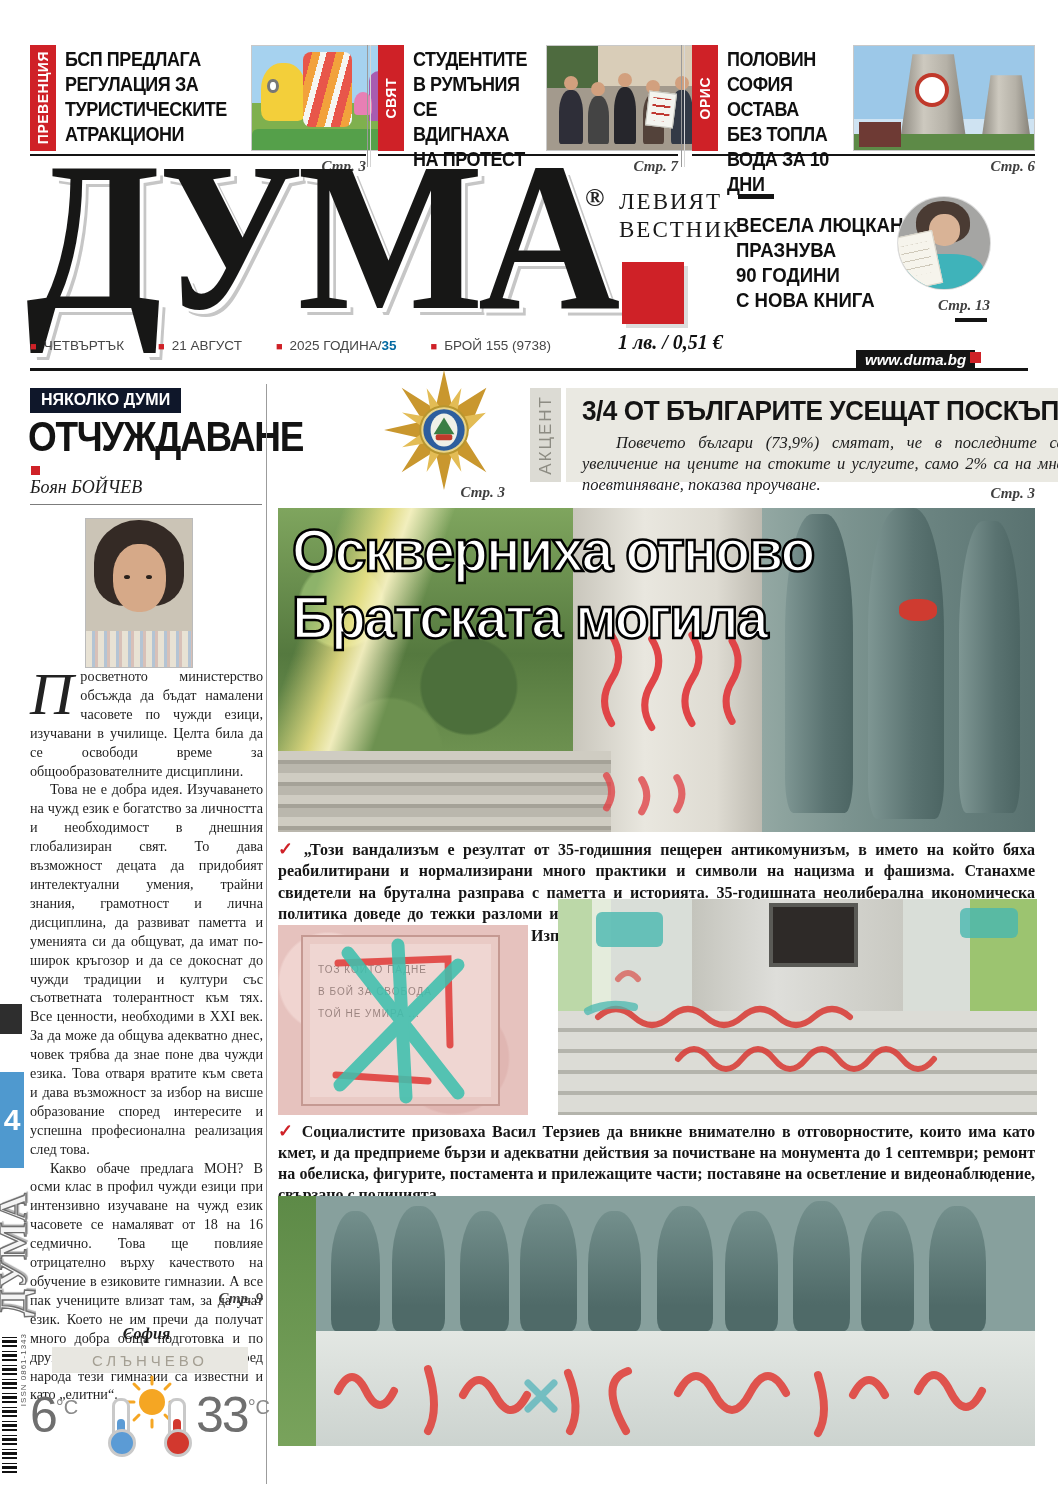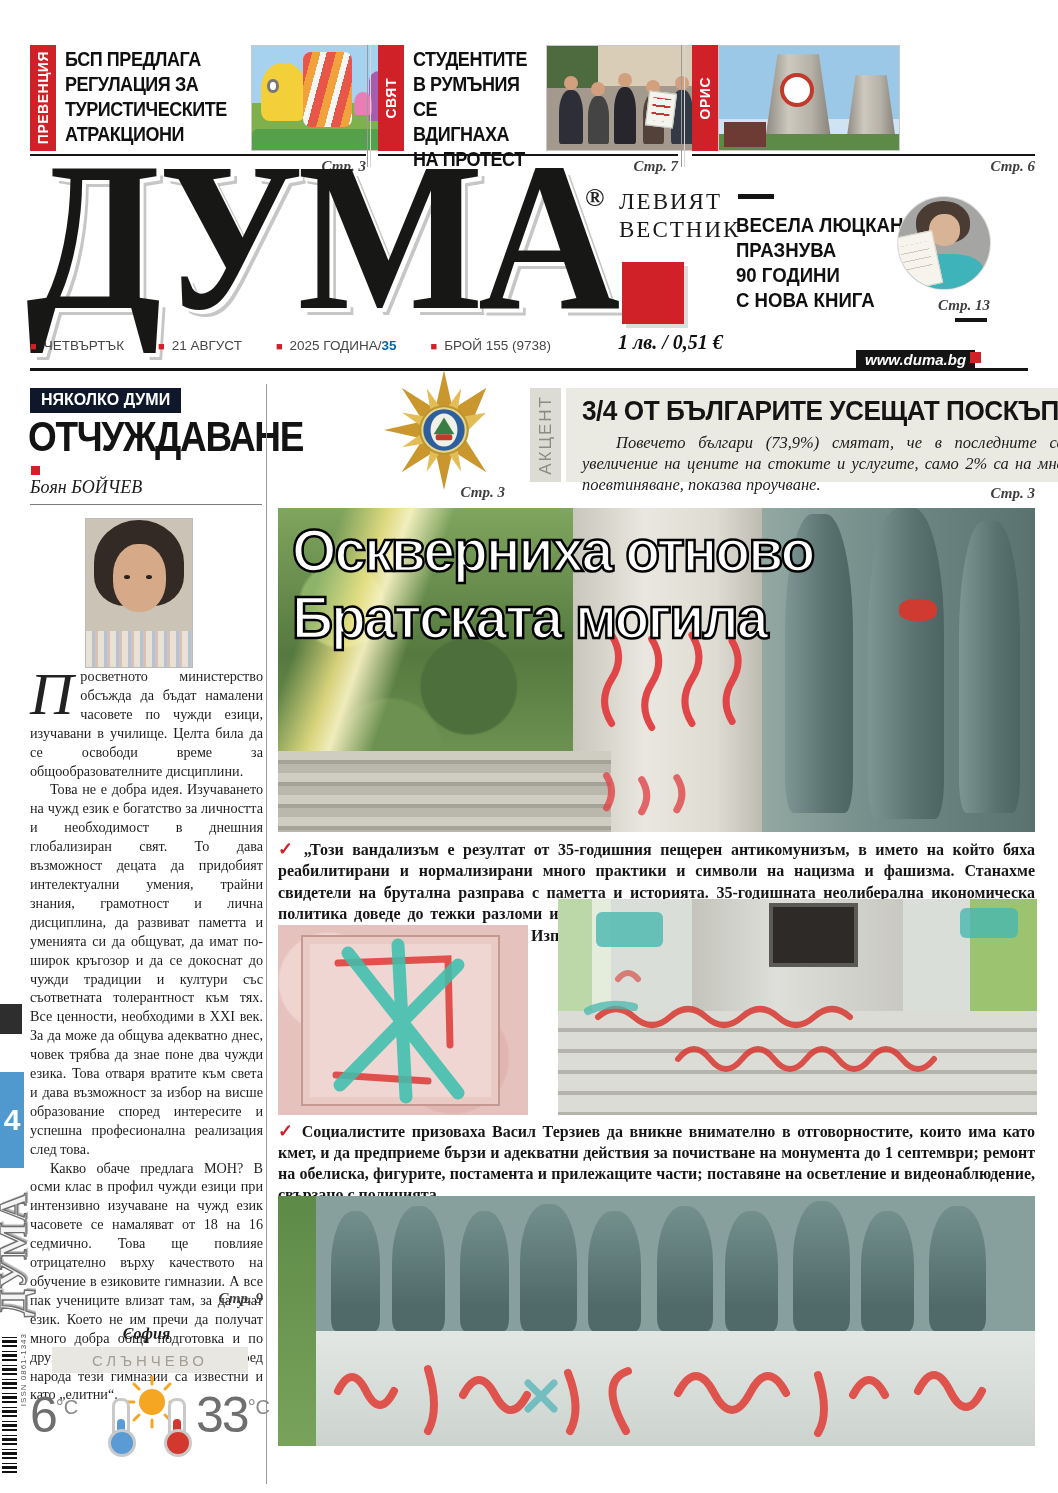--- a/index.html
+++ b/index.html
@@ -264,20 +264,23 @@
   </div>
 
   <div class="vsep" style="left:681px;"></div>
   <div class="vsep2" style="left:684px;"></div>
 
   <div class="teaser" style="left:692px;width:343px;">
     <div class="teaser-inner">
       <div class="teaser-labelbar">
         <span>ОРИС</span>
       </div>
+      <div class="teaser-title">
+        <span>ПОЛОВИН СОФИЯ ОСТАВА БЕЗ ТОПЛА ВОДА ЗА 10 ДНИ</span>
+      </div>
       <div class="teaser-photo t3-art" style="width:180px;">
         <div class="tower" style="left:26%;bottom:14%;width:36%;height:78%;"></div>
         <div class="tower" style="right:2%;bottom:12%;width:27%;height:60%;"></div>
         <div class="t3-logo" style="left:34%;top:26%;"></div>
         <div class="t3-green"></div>
         <div class="t3-kiosk"></div>
       </div>
     </div>
     <div class="teaser-rule"></div>
     <div class="teaser-page pref">Стр. 6</div>
@@ -420,20 +423,25 @@
     <div>Оскверниха отново</div>
     <div>Братската могила</div>
   </div>
 
   <div class="bodypar" style="top:839px;">
     <p><span class="check">✓</span><span>„Този вандализъм е резултат от 35-годишния пещерен антикомунизъм, в името на който бяха реабилитирани и нормализирани много практики и символи на нацизма и фашизма. Станахме свидетели на брутална разправа с паметта и историята. 35-годишната неолиберална икономическа политика доведе до тежки разломи и неравенства в българското общество и маргинализира големи социални групи“, заяви в позиция Изпълнителното бюро на Градския съвет на БСП в София.</span></p>
   </div>
 
   <div class="photoA">
     <div class="pa-plaque"></div>
+    <div class="pa-lines">
+      <div>ТОЗ КОЙТО ПАДНЕ</div>
+      <div>В БОЙ ЗА СВОБОДА</div>
+      <div>ТОЙ НЕ УМИРА ...</div>
+    </div>
     <svg class="pa-svg" viewBox="0 0 250 190">
       <g fill="none" stroke="#e0413e" stroke-width="7" stroke-linecap="round" opacity=".9">
         <path d="M60 38 L170 34 L172 120"></path>
         <path d="M58 150 L150 156"></path>
       </g>
       <g fill="none" stroke="#3fc0ae" stroke-width="13" stroke-linecap="round" opacity=".88">
         <path d="M70 28 L180 168"></path>
         <path d="M180 40 L62 160"></path>
         <path d="M120 20 L128 172"></path>
       </g>

